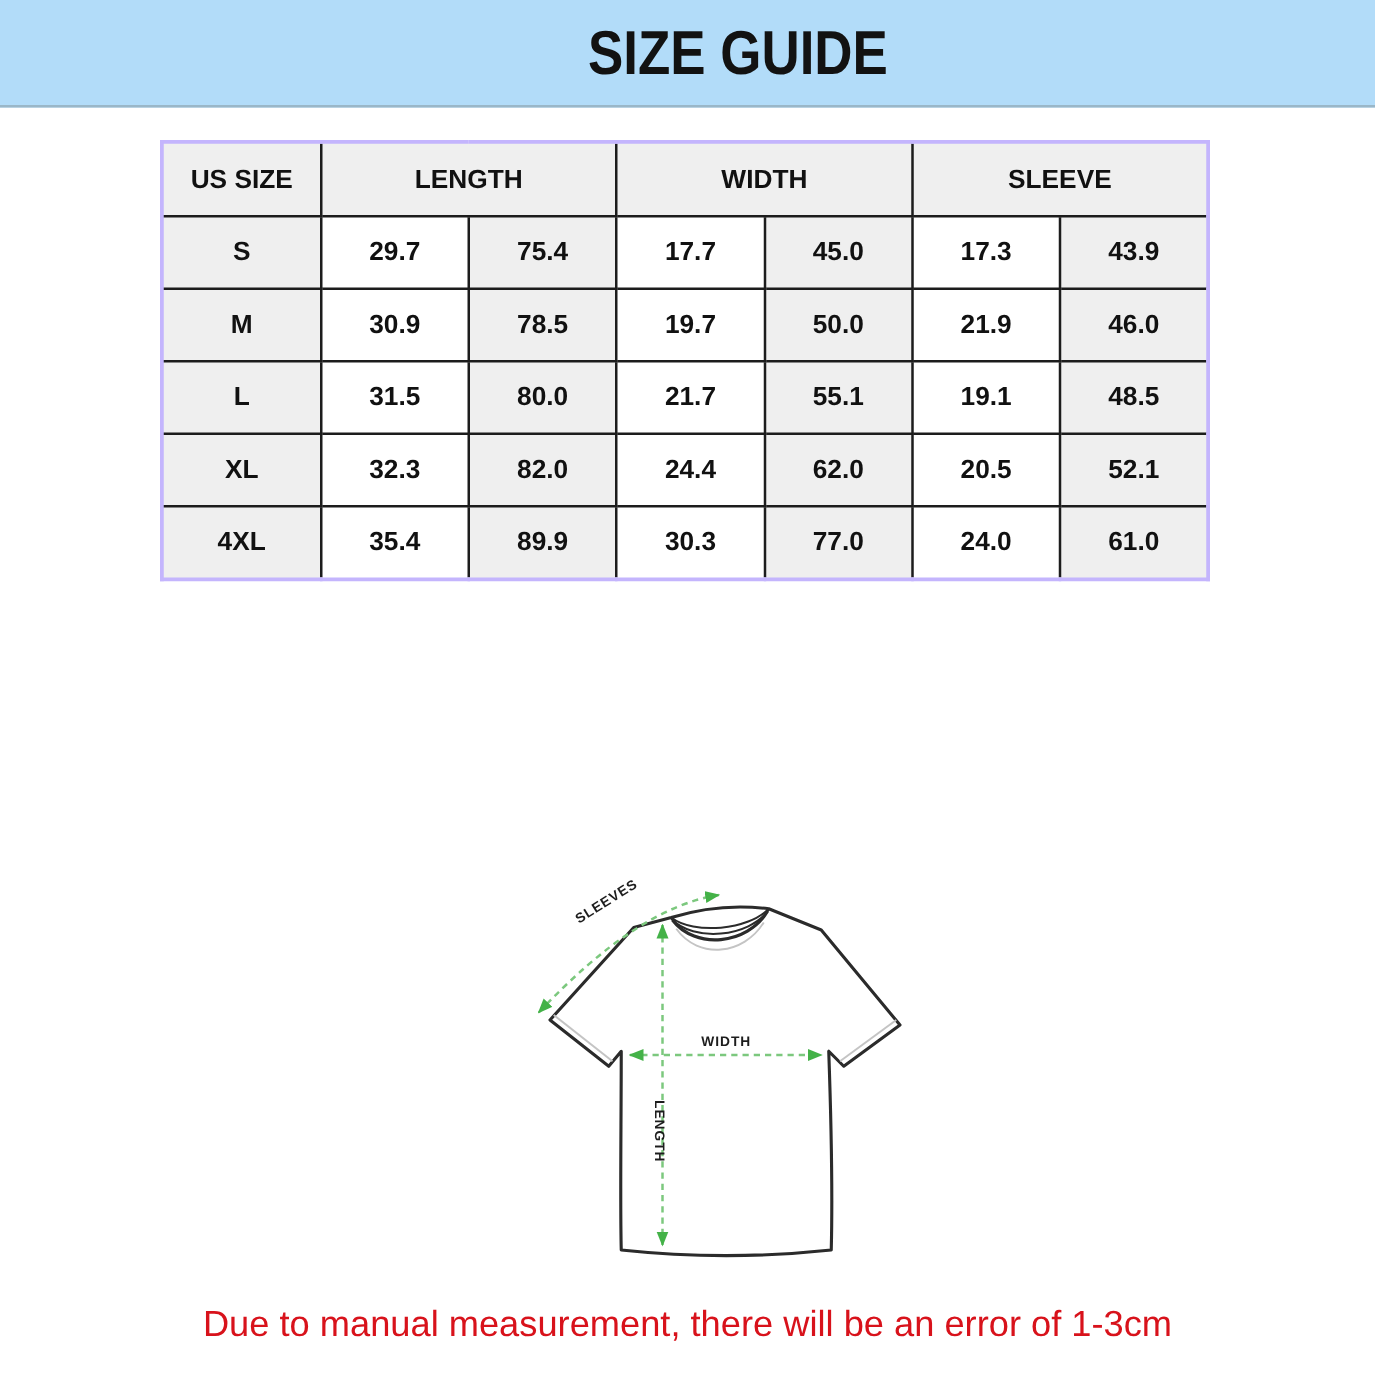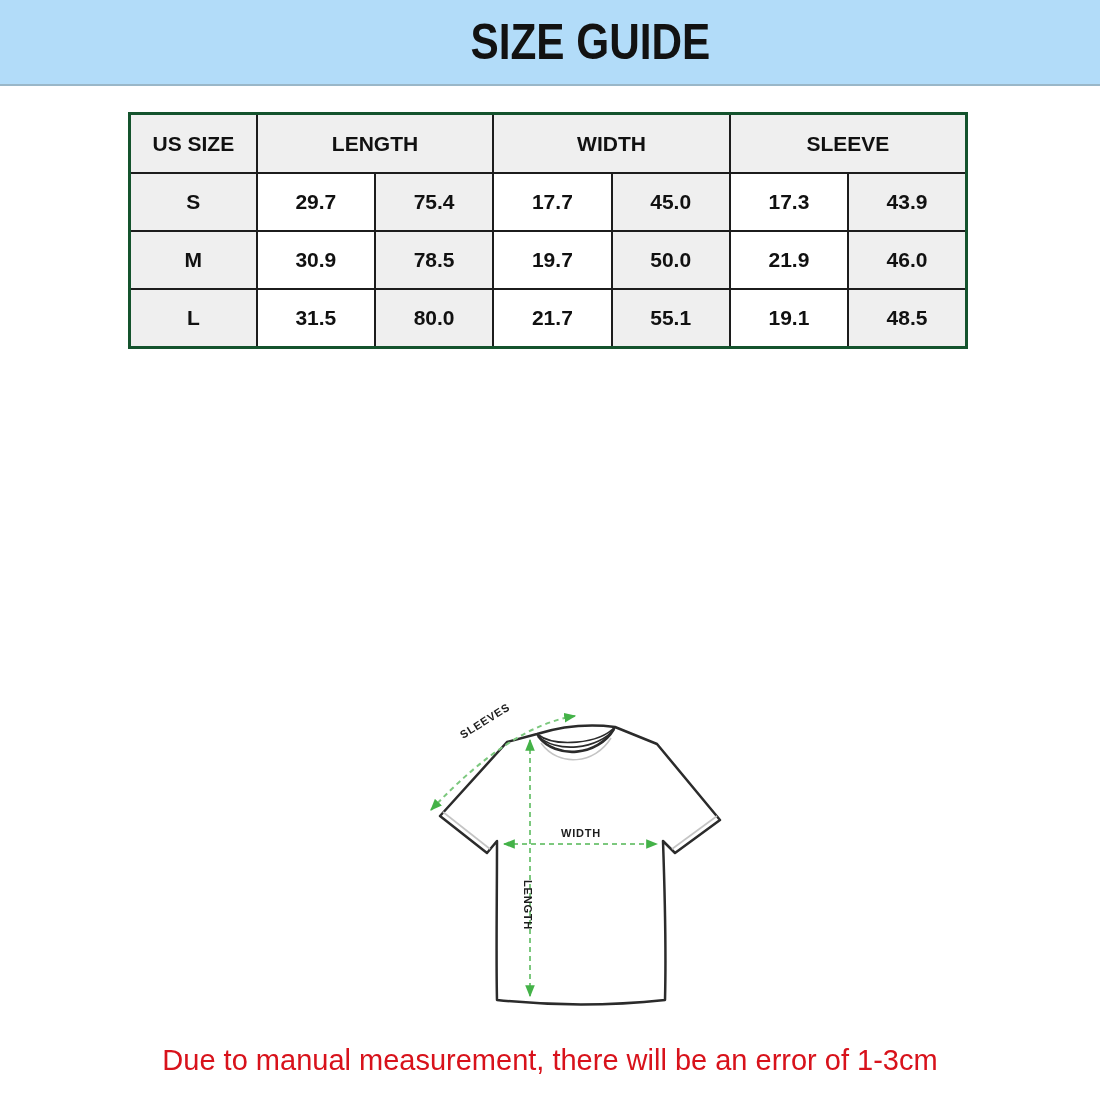--- a/index.html
+++ b/index.html
@@ -14,21 +14,21 @@
     display:flex;align-items:center;justify-content:center;padding-left:40px;
   }
   .banner h1{
     margin:0;font-size:46px;font-weight:800;color:#121212;
     letter-spacing:0px;transform:scale(0.92,1.08);
   }
   
   table.size{
     position:absolute;left:128px;top:112px;width:840px;
     border-collapse:collapse;table-layout:fixed;
-    border:3px solid #14532d;
+    border:3px solid #c4b5fd;
   }
   table.size td{
     border:2px solid #1C1C1C;text-align:center;vertical-align:middle;
     font-size:21px;font-weight:bold;color:#111;background:#ffffff;
     height:56px;padding:0;
   }
   table.size tr.grouphead td{height:57px;background:#EFEFEF;}
   table.size tr.datarow td:nth-child(odd){background:#EFEFEF;}
   
   .shirt-wrap{position:absolute;left:425px;top:698px;width:300px;height:320px;}
@@ -86,20 +86,38 @@
   </tr>
   <tr class="datarow">
     <td>L</td>
     <td>31.5</td>
     <td>80.0</td>
     <td>21.7</td>
     <td>55.1</td>
     <td>19.1</td>
     <td>48.5</td>
   </tr>
+  <tr class="datarow">
+    <td>XL</td>
+    <td>32.3</td>
+    <td>82.0</td>
+    <td>24.4</td>
+    <td>62.0</td>
+    <td>20.5</td>
+    <td>52.1</td>
+  </tr>
+  <tr class="datarow">
+    <td>4XL</td>
+    <td>35.4</td>
+    <td>89.9</td>
+    <td>30.3</td>
+    <td>77.0</td>
+    <td>24.0</td>
+    <td>61.0</td>
+  </tr>
 </tbody>
   </table>
 
 <div class="shirt-wrap">
   <svg width="300" height="320" viewBox="0 0 300 320">
     <defs>
       <marker id="ah" viewBox="0 0 10 8" refX="9" refY="4" markerWidth="12" markerHeight="10" orient="auto-start-reverse" markerUnits="userSpaceOnUse">
         <path d="M0,0 L10,4 L0,8 Z" fill="#44B248"></path>
       </marker>
     </defs>

